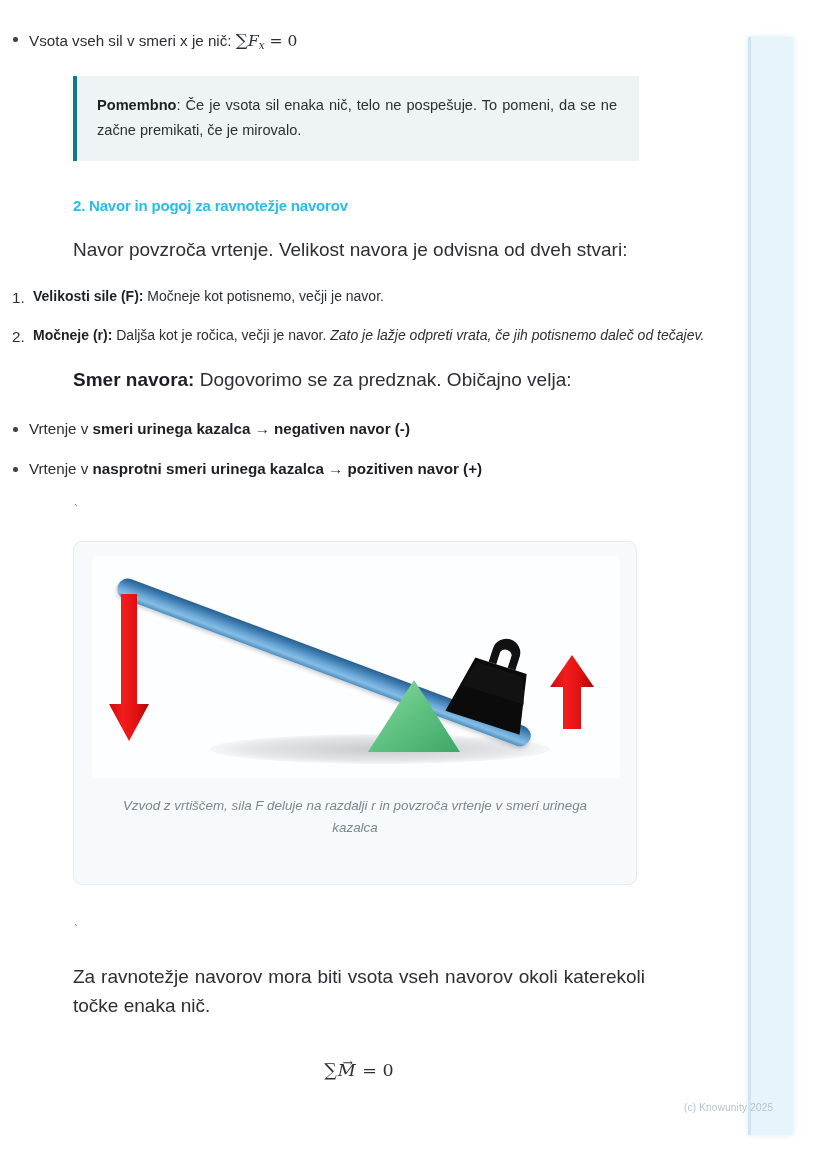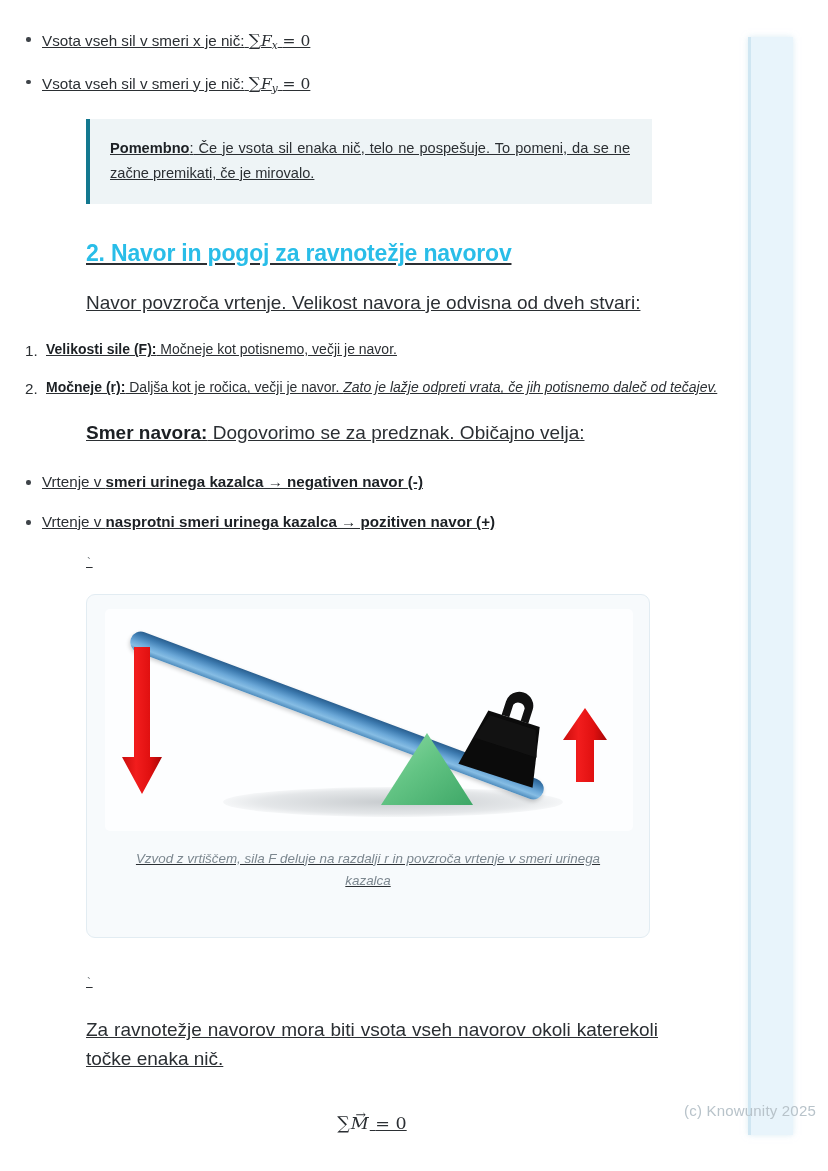--- a/index.html
+++ b/index.html
@@ -25,26 +25,25 @@
     width: 42px;
     height: 1098px;
     background: #e8f4fb;
     border-left: 3px solid #cfe6f2;
     box-shadow: 0 0 6px rgba(190, 220, 235, .55);
   }
 
   
   #doc {
     position: absolute;
-    left: 16px;
+    left: 3px;
     top: 0;
     width: 712px;
     padding: 28px 0 0 0;
     box-sizing: border-box;
-    text-decoration: underline;
   }
   .col { margin: 0 70px 0 70px; }
 
   
   ul.bullets, ol.numbers {
     margin: 0;
     padding: 0 0 0 26px;
     list-style: none;
   }
   ul.bullets > li {
@@ -116,21 +115,21 @@
     margin: 0;
     font-size: 14.6px;
     line-height: 1.72;
     color: #2b2f33;
     text-align: justify;
   }
 
   
   h2.section-heading {
     margin: 36px 70px 0 70px;
-    font-size: 23px;
+    font-size: 15px;
     font-weight: 700;
     color: #29bde8;
     letter-spacing: -0.2px;
   }
 
   p.body {
     margin: 22px 70px 0 70px;
     font-size: 19px;
     line-height: 1.5;
     color: #2b2f33;
@@ -227,41 +226,37 @@
     font-size: 0.72em;
     line-height: 1;
     text-align: center;
   }
 
   
   #watermark {
     position: absolute;
     left: 684px;
     top: 1102px;
-    font-size: 15px;
+    font-size: 10px;
     color: #b8c3ca;
     letter-spacing: .2px;
     white-space: nowrap;
   }
 </style>
 </head>
 <body>
 
 <div id="side-rail"></div>
 
 <div id="doc">
 
   <ul class="bullets col">
     <li>
       <span>Vsota vseh sil v smeri x je nič:</span>
       <span class="math"><span class="sum">∑</span><span class="var">F</span><sub>x</sub> <span>= 0</span></span>
-    </li>
-    <li>
-      <span>Vsota vseh sil v smeri y je nič:</span>
-      <span class="math"><span class="sum">∑</span><span class="var">F</span><sub>y</sub> <span>= 0</span></span>
     </li>
   </ul>
 
   <div id="callout">
     <p><b>Pomembno</b><span>:</span><span> Če je vsota sil enaka nič, telo ne pospešuje. To pomeni, da se ne začne premikati, če je mirovalo.</span></p>
   </div>
 
   <h2 class="section-heading">2. Navor in pogoj za ravnotežje navorov</h2>
 
   <p class="body">Navor povzroča vrtenje. Velikost navora je odvisna od dveh stvari:</p>

